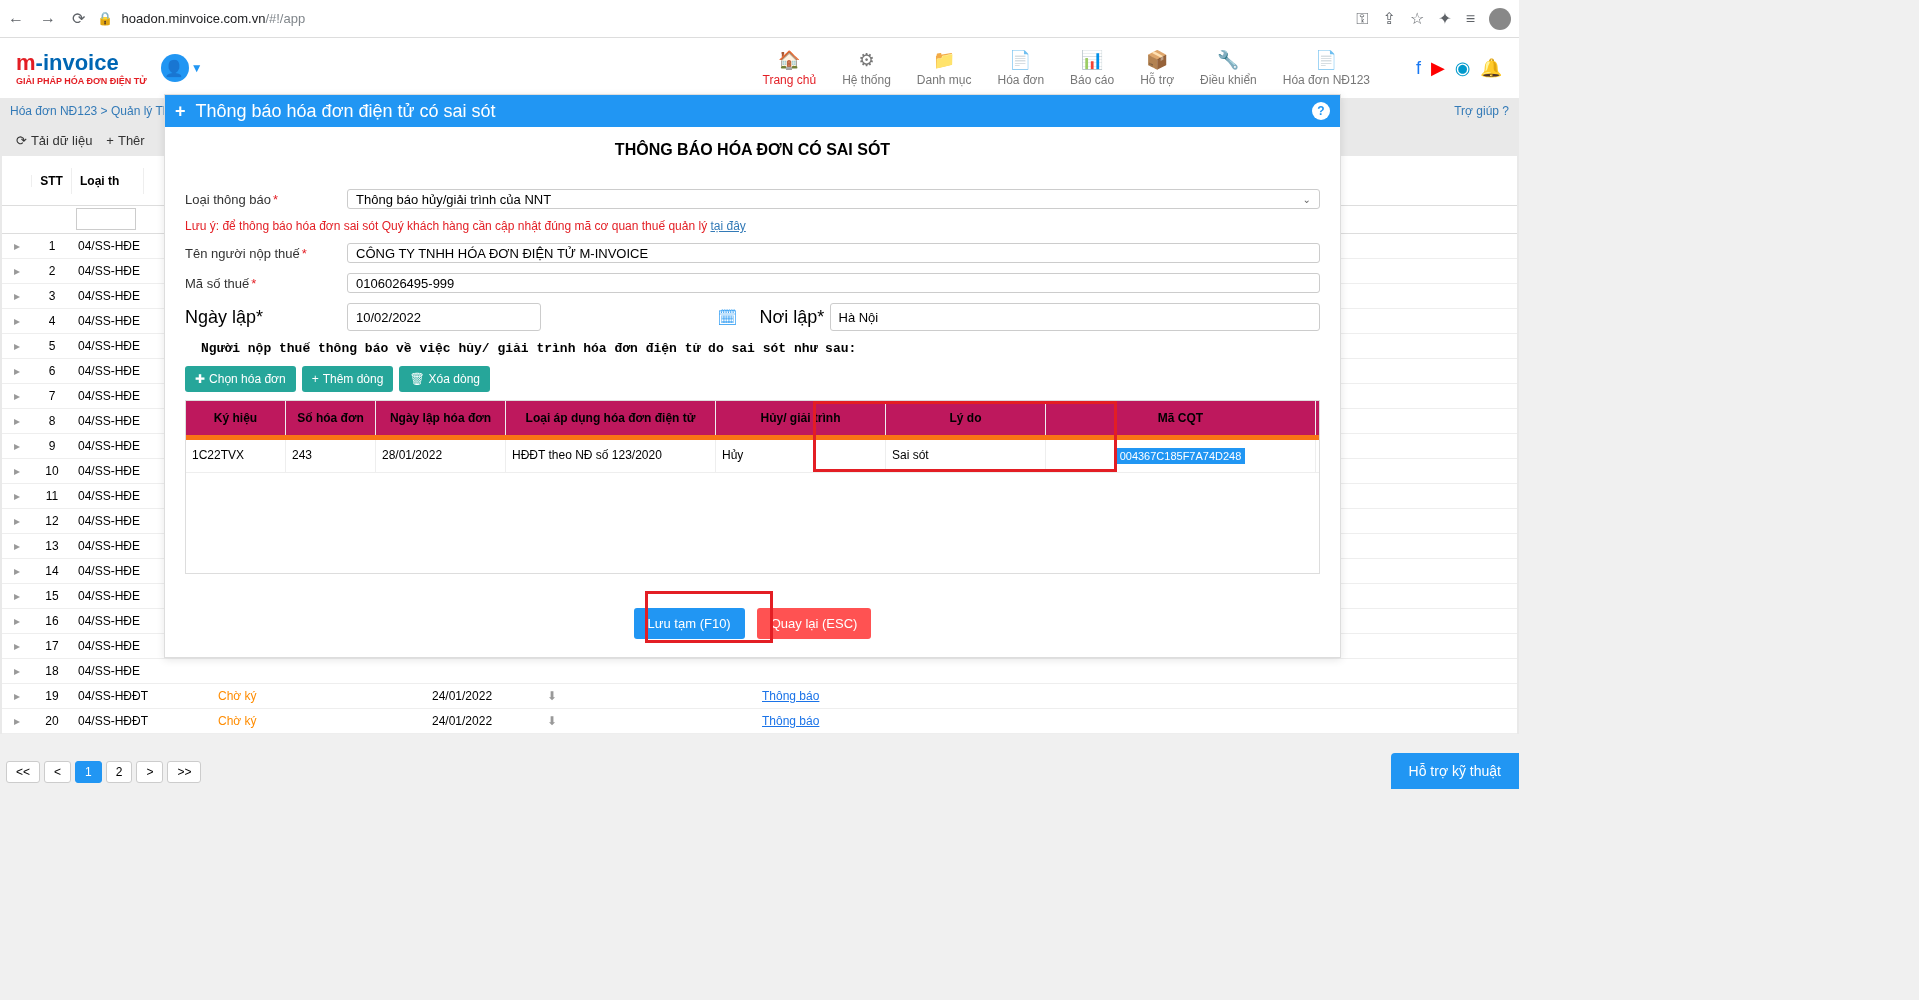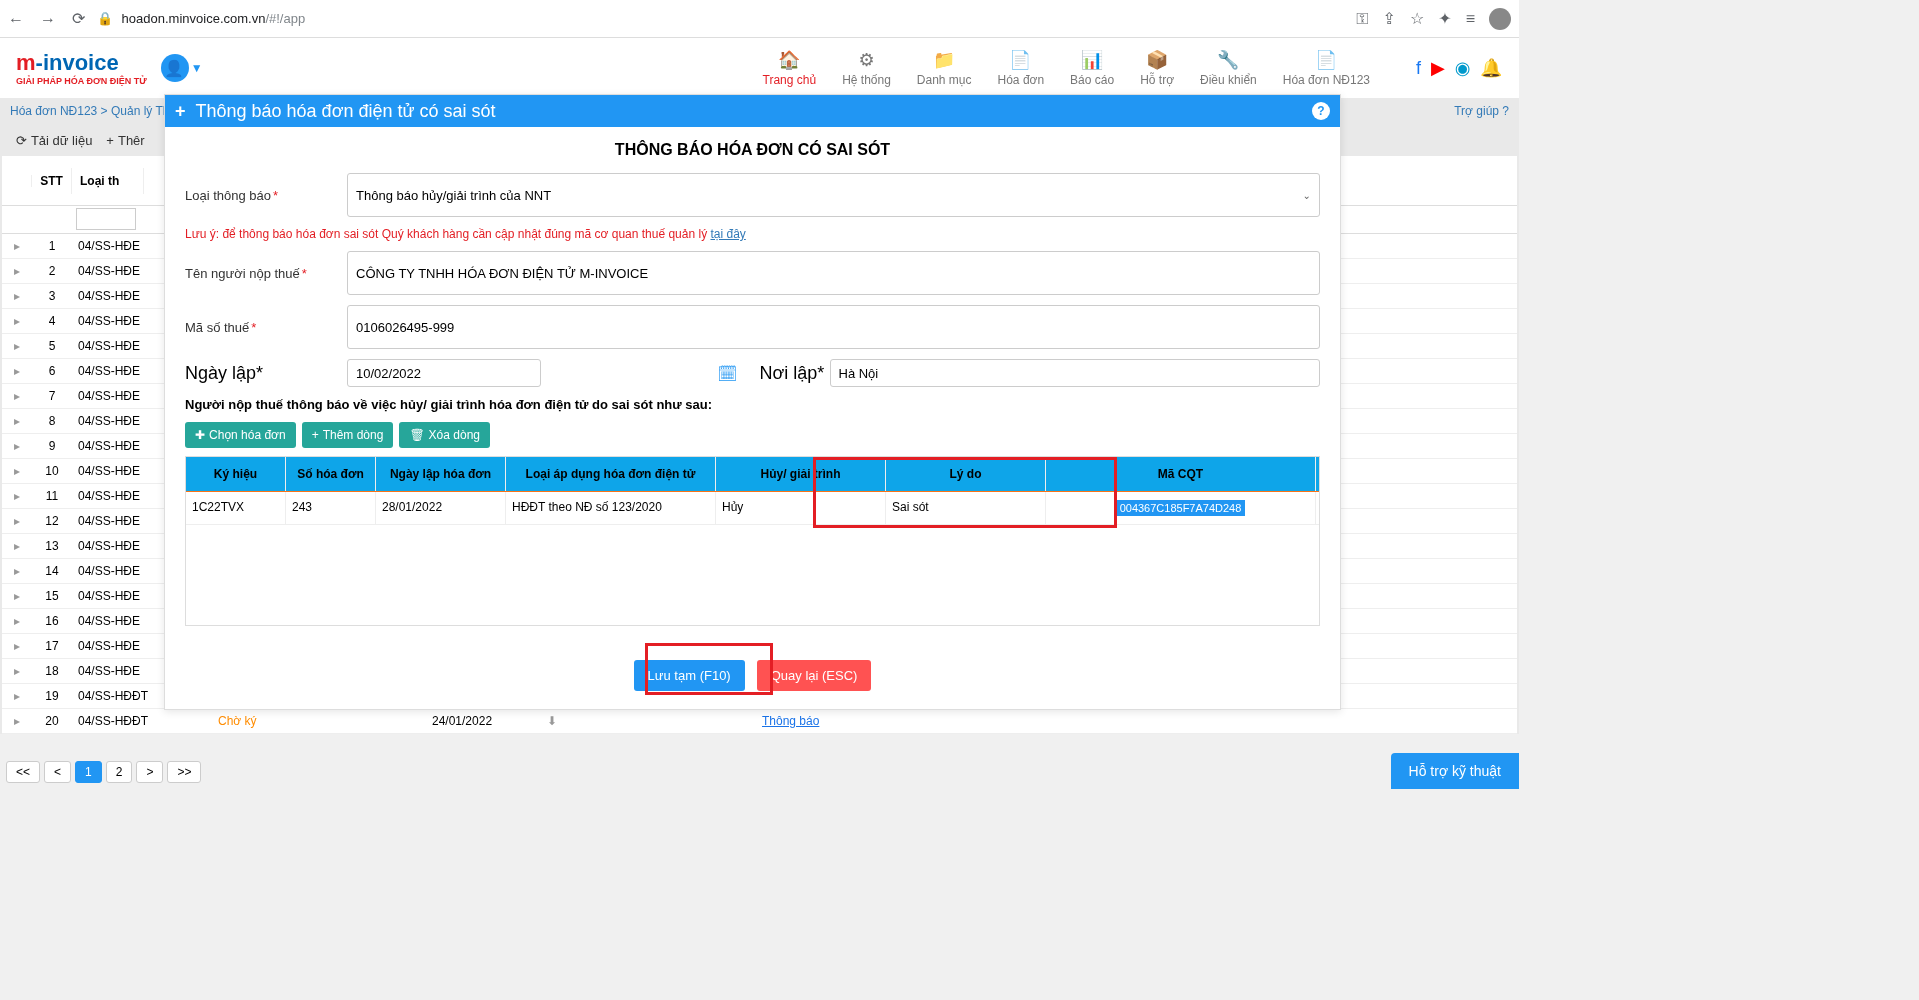--- a/index.html
+++ b/index.html
@@ -67,46 +67,46 @@
 .support-btn { position: absolute; bottom: 0; right: 0; background: #2196f3; color: #fff; padding: 10px 18px; font-size: 14px; border-top-left-radius: 4px; cursor: pointer; }
 
 
 .modal { position: absolute; top: 94px; left: 164px; width: 1177px; background: #fff; border: 1px solid #ddd; z-index: 100; box-shadow: 0 2px 8px rgba(0,0,0,0.1); }
 .modal-header { background: #2196f3; color: #fff; height: 32px; display: flex; align-items: center; padding: 0 10px; }
 .modal-header .plus-box { background: #2196f3; font-size: 18px; font-weight:bold; margin-right: 10px; }
 .modal-header .title { font-size: 18px; }
 .modal-header .help-icon { margin-left: auto; background: #fff; color: #2196f3; width: 18px; height: 18px; border-radius: 50%; display: flex; align-items: center; justify-content: center; font-size: 12px; font-weight: bold; }
 
 .modal-body { padding: 14px 20px; }
-.modal-body h2 { text-align: center; font-size: 16px; font-weight: bold; margin-bottom: 14px; }
+.modal-body h2 { text-align: center; font-size: 16px; font-weight: bold; margin-bottom: 30px; }
 
 .form-grid { }
 .form-row { display: flex; align-items: center; margin-bottom: 10px; }
 .form-row label { width: 162px; font-size: 13px; color: #333; }
 .form-row label .req { color: #e31e24; margin-left: 2px; }
 .form-row .input-wrap { flex: 1; }
-.form-row .input-wrap input, .form-row .input-wrap .select { width: 100%; border: 1px solid #ccc; height: 44px; padding: 0 8px; font-size: 13px; border-radius: 3px; background: #fff; display: flex; align-items: center; justify-content: space-between; }
+.form-row .input-wrap input, .form-row .input-wrap .select { width: 100%; border: 1px solid #ccc; height: 20px; padding: 0 8px; font-size: 13px; border-radius: 3px; background: #fff; display: flex; align-items: center; justify-content: space-between; }
 .form-row .input-wrap .select .chev { color: #666; font-size: 10px; }
 .warning-row { font-size: 12px; color: #e31e24; margin: 4px 0 10px 162px; margin-left:0; }
 .warning-row a { color: #337ab7; text-decoration: underline; }
 .form-row-split { display: flex; align-items: center; margin-bottom: 10px; gap: 14px; }
 .form-row-split .half { display: flex; align-items: center; flex: 1; }
 .form-row-split label { width: 162px; font-size: 18px; }
 .form-row-split .half2 label { width: 70px; }
 .form-row-split input { flex: 1; border: 1px solid #ccc; height: 28px; padding: 0 8px; font-size: 13px; border-radius: 3px; }
 .date-wrap { position: relative; flex: 1; }
 .date-wrap .cal-icon { position: absolute; right: 8px; top: 5px; color: #2196f3; }
 
-.sub-heading { font-size: 13px; font-weight: bold; margin: 6px 0 10px; }
+.sub-heading { font-size: 13px; font-weight: bold; margin: 6px 16px 10px; font-family: Liberation Mono, monospace; }
 
 .action-btns { display: flex; gap: 6px; margin-bottom: 8px; }
 .action-btns button { background: #26a69a; color: #fff; border: none; padding: 6px 10px; font-size: 12px; border-radius: 3px; cursor: pointer; display: flex; align-items: center; gap: 4px; }
 
 .inner-table { border: 1px solid #ddd; position: relative; }
-.inner-thead { display: flex; background: #0ea5e9; border-bottom: 1px solid #f97316; }
+.inner-thead { display: flex; background: #be185d; border-bottom: 5px solid #f97316; }
 .inner-th { padding: 10px 6px; font-size: 12px; font-weight: bold; text-align: center; border-right: 1px solid #eee; }
 .inner-tbody { display: flex; border-bottom: 1px solid #eee; }
 .inner-td { padding: 8px 6px; font-size: 12px; border-right: 1px solid #eee; }
 .col-kh { width: 100px; } .col-shd { width: 90px; } .col-ngay { width: 130px; }
 .col-loai { width: 210px; } .col-huy { width: 170px; } .col-lydo { width: 160px; } .col-ma { width: 270px; text-align:center; }
 .highlight-box-header { position: absolute; border: 3px solid #e31e24; pointer-events: none; z-index: 5; left: 627px; top: 0; width: 304px; height: 71px; }
 .ma-val { background: #2196f3; color: #fff; padding: 2px 4px; display: inline-block; font-size:11px; }
 
 .modal-footer { display: flex; justify-content: center; gap: 12px; padding: 20px 0 18px; position: relative; }
 .btn-save { background: #2196f3; color: #fff; border: none; padding: 8px 14px; font-size: 13px; border-radius: 3px; cursor: pointer; }

